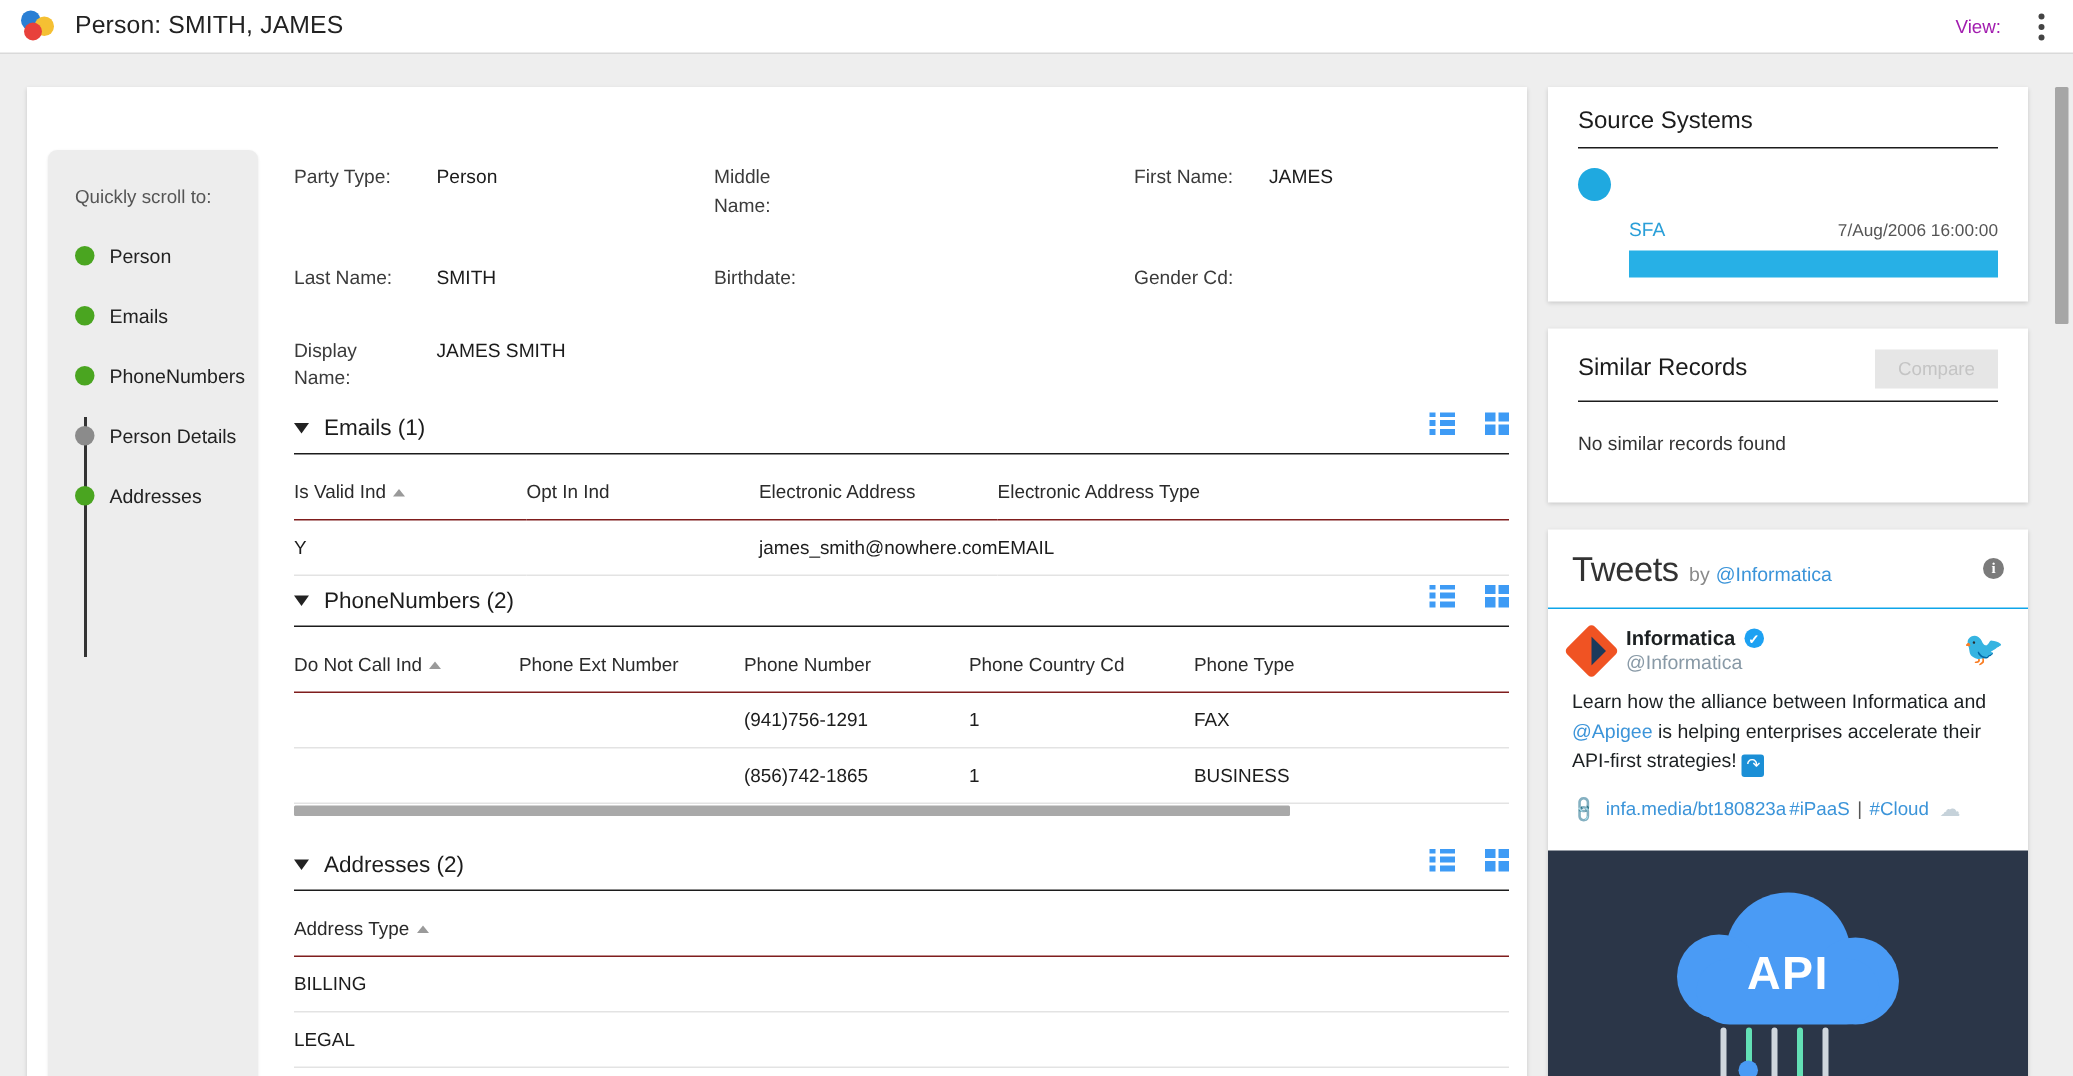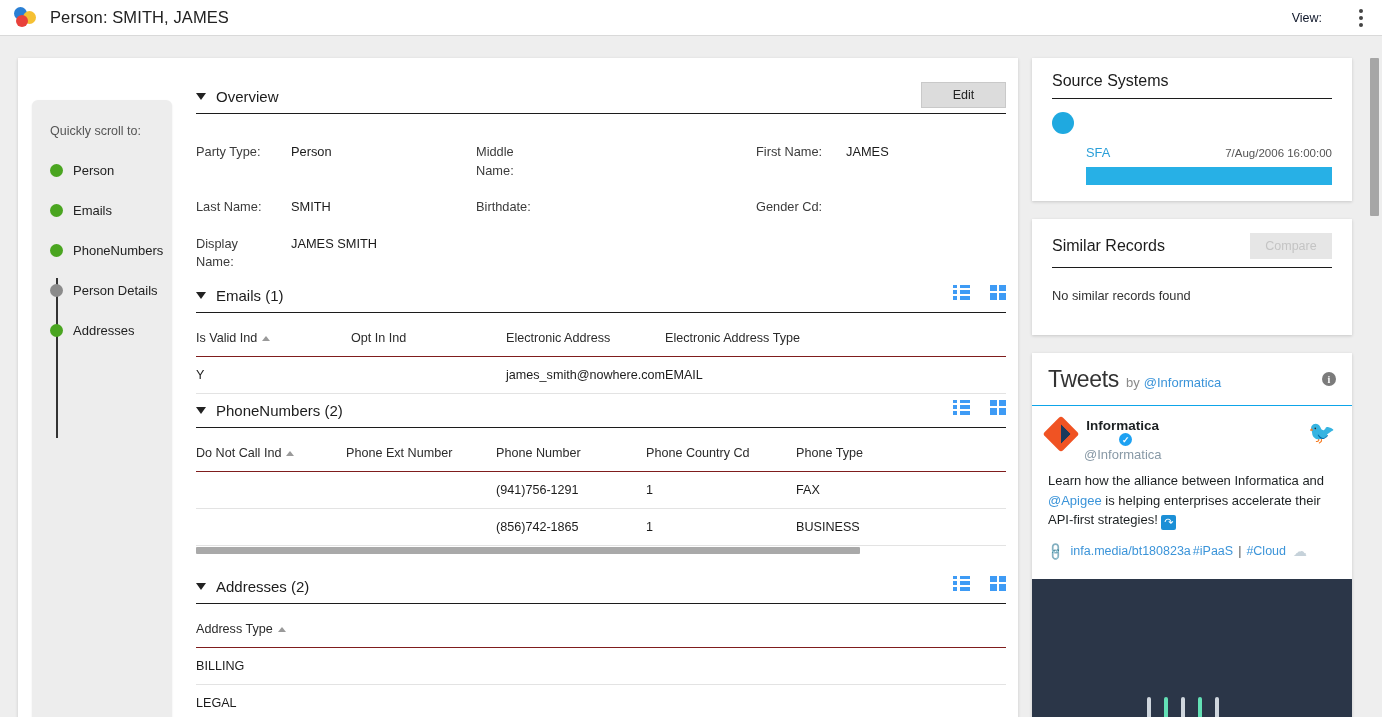--- a/index.html
+++ b/index.html
@@ -28,21 +28,21 @@
   .page-title {
     margin-left: 10px;
     font-size: 16.5px;
     color: #222;
     letter-spacing: .1px;
   }
   .view-area {
     position: absolute; right: 0; top: 0; height: 36px;
     display: flex; align-items: center;
   }
-  .view-label { font-size: 12.5px; color: #0f172a; margin-right: 16px; }
+  .view-label { font-size: 12.5px; color: #a21caf; margin-right: 4px; }
   .view-select {
     width: 302px; height: 28px;
     border: 1px solid #d2d2d2; border-radius: 3px;
     background: #fff;
     display: flex; align-items: center;
     padding: 0 10px;
     font-size: 12.5px; color: #333;
     position: relative;
   }
   .view-caret {
@@ -139,21 +139,21 @@
     font-size: 12.5px; color: #222;
     display: flex; align-items: center; justify-content: center;
     cursor: pointer;
   }
 
   
   .overview-grid {
     display: grid;
     grid-template-columns: 95px 185px 100px 180px 90px 160px;
     padding-top: 22px;
-    row-gap: 4px;
+    row-gap: 16px;
   }
   .ov-label { font-size: 12.8px; color: #3b3b3b; padding: 7px 0; line-height: 1.45; }
   .ov-val   { font-size: 12.8px; color: #1b1b1b; padding: 7px 0; line-height: 1.45; }
 
   
   table.tbl { width: 100%; border-collapse: collapse; margin-top: 4px; }
   table.tbl th {
     text-align: left; font-weight: normal;
     font-size: 12.6px; color: #2b2b2b;
     padding: 14px 0 11px 0;
@@ -235,21 +235,21 @@
     background: #f05323; transform: rotate(45deg);
     border-radius: 3px; margin-top: 3px;
     position: relative; overflow: hidden;
   }
   .tw-avatar:after {
     content: ""; position: absolute; left: 6px; top: 6px;
     width: 14px; height: 14px; background: #1b3a5c;
     clip-path: polygon(0 0, 100% 0, 100% 100%);
   }
   .tw-names { margin-left: 10px; }
-  .tw-name { font-size: 13.5px; font-weight: bold; color: #1c2022; display: flex; align-items: center; flex-direction: column; }
+  .tw-name { font-size: 13.5px; font-weight: bold; color: #1c2022; display: flex; align-items: center; }
   .tw-verified {
     width: 13px; height: 13px; border-radius: 50%;
     background: #1da1f2; color: #fff; font-size: 9px;
     display: inline-flex; align-items: center; justify-content: center;
     margin-left: 6px;
   }
   .tw-at { font-size: 13px; color: #8899a6; margin-top: 1px; }
   .tw-bird { position: absolute; right: 16px; top: 14px; font-size: 22px; color: #d7e4ec; }
   .tw-text { font-size: 13px; color: #1c2022; line-height: 1.5; margin-top: 9px; }
   .tw-link { color: #3b94d9; }
@@ -349,25 +349,20 @@
         </div>
         <div class="rail-item">
           <span class="rail-dot"></span>
           <span class="rail-text">Addresses</span>
         </div>
       </div>
     </div>
 
     <div class="panel">
 
-      <div class="sec-head">
-        <span class="tri"></span>
-        <span class="sec-title">Overview</span>
-        <div class="edit-btn">Edit</div>
-      </div>
 
       <div class="overview-grid">
         <div class="ov-label">Party Type:</div>
         <div class="ov-val">Person</div>
         <div class="ov-label">
           <span>Middle</span><br>
           <span>Name:</span>
         </div>
         <div class="ov-val"></div>
         <div class="ov-label">First Name:</div>
@@ -593,20 +588,27 @@
         <div class="tw-meta">
           <span class="tw-chain">🔗</span>
           <span class="tw-link">infa.media/bt180823a</span>
           <span class="tw-link">#iPaaS</span>
           <span class="tw-sep">|</span>
           <span class="tw-link">#Cloud</span>
           <span class="tw-cloud">☁</span>
         </div>
       </div>
       <div class="tw-image">
+        <div class="cloud-shape">
+          <span class="cl cl1"></span>
+            <span class="cl cl2"></span>
+            <span class="cl cl3"></span>
+            <span class="cl cl4"></span>
+          <span class="api-word">API</span>
+        </div>
         <div class="lines">
           <span class="ln" style="left:0px;"></span>
           <span class="ln green" style="left:17px;"></span>
           <span class="ln" style="left:34px;"></span>
           <span class="ln green" style="left:51px;"></span>
           <span class="ln" style="left:68px;"></span>
           <span class="nd" style="left:12px; top:22px;"></span>
           <span class="nd" style="left:46px; top:45px;"></span>
         </div>
         <span class="bigO">◯</span>

